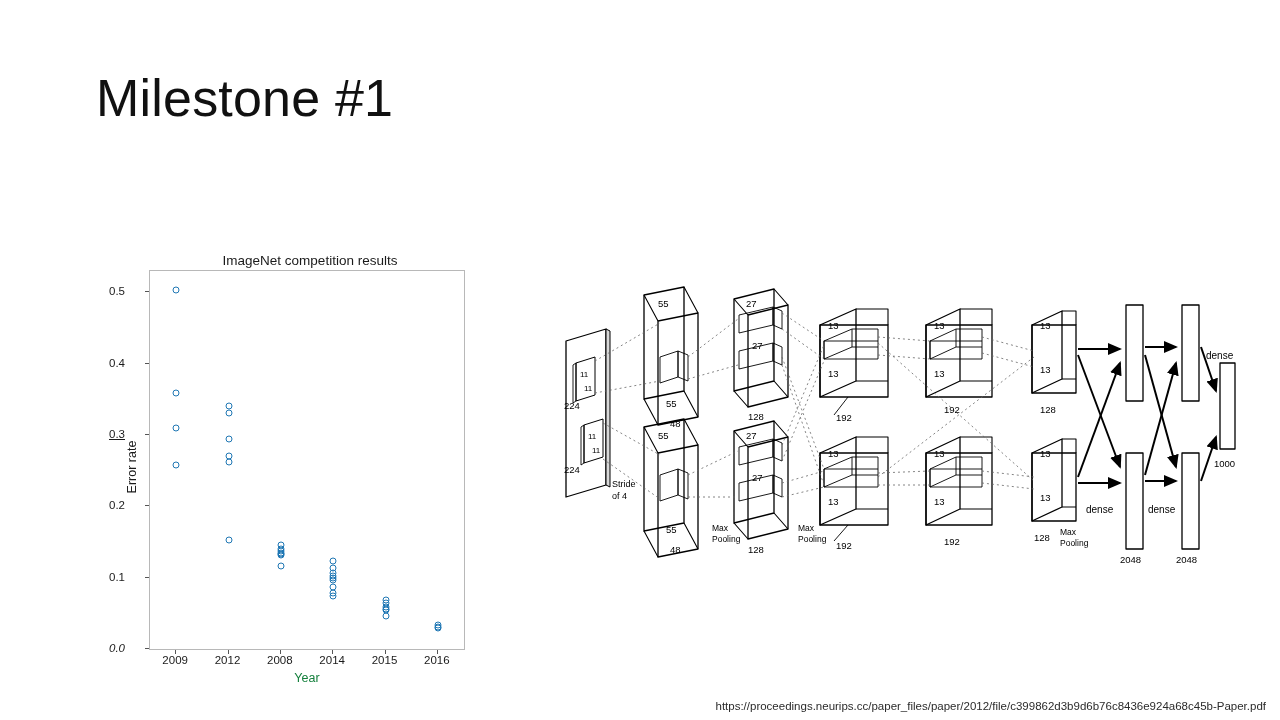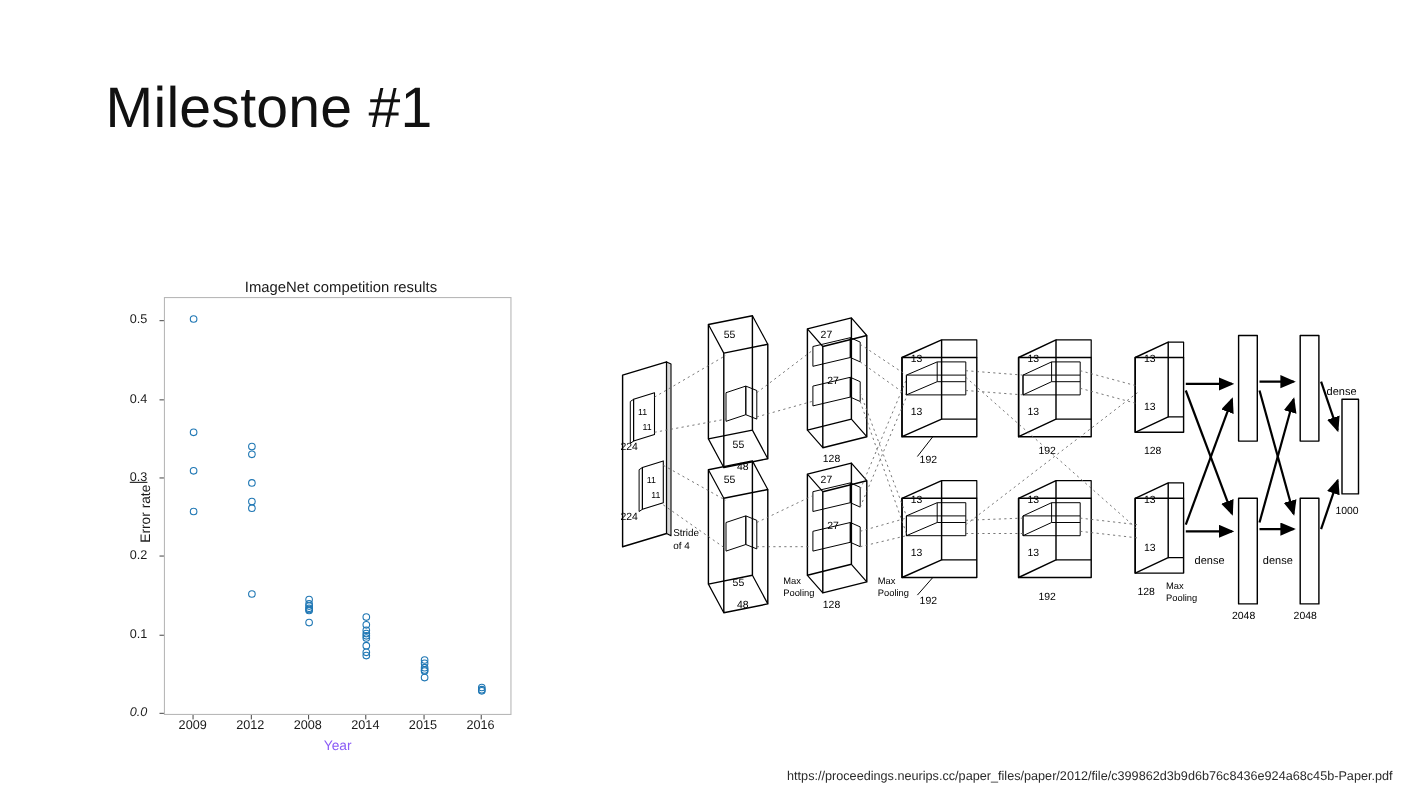--- a/index.html
+++ b/index.html
@@ -64,21 +64,21 @@
     border: 1.3px solid #1f77b4;
     border-radius: 50%;
     box-sizing: border-box;
     background: transparent;
     transform: translate(-50%, -50%);
   }
   .ytick-label {
     position: absolute;
     right: 0;
     width: 34px;
-    text-align: center;
+    text-align: left;
     font-size: 11.5px;
     color: #1a1a1a;
     transform: translateY(-50%);
   }
   .ytick-mark {
     position: absolute;
     width: 4px;
     height: 1px;
     background: #555;
   }
@@ -110,21 +110,21 @@
     transform: rotate(-90deg);
     transform-origin: center center;
   }
   #xlabel {
     position: absolute;
     left: 41px;
     top: 423px;
     width: 316px;
     text-align: center;
     font-size: 12.5px;
-    color: #8b5cf6;
+    color: #15803d;
   }
 
   
   #alexnet-figure {
     position: absolute;
     left: 548px;
     top: 285px;
     width: 710px;
     height: 285px;
   }

